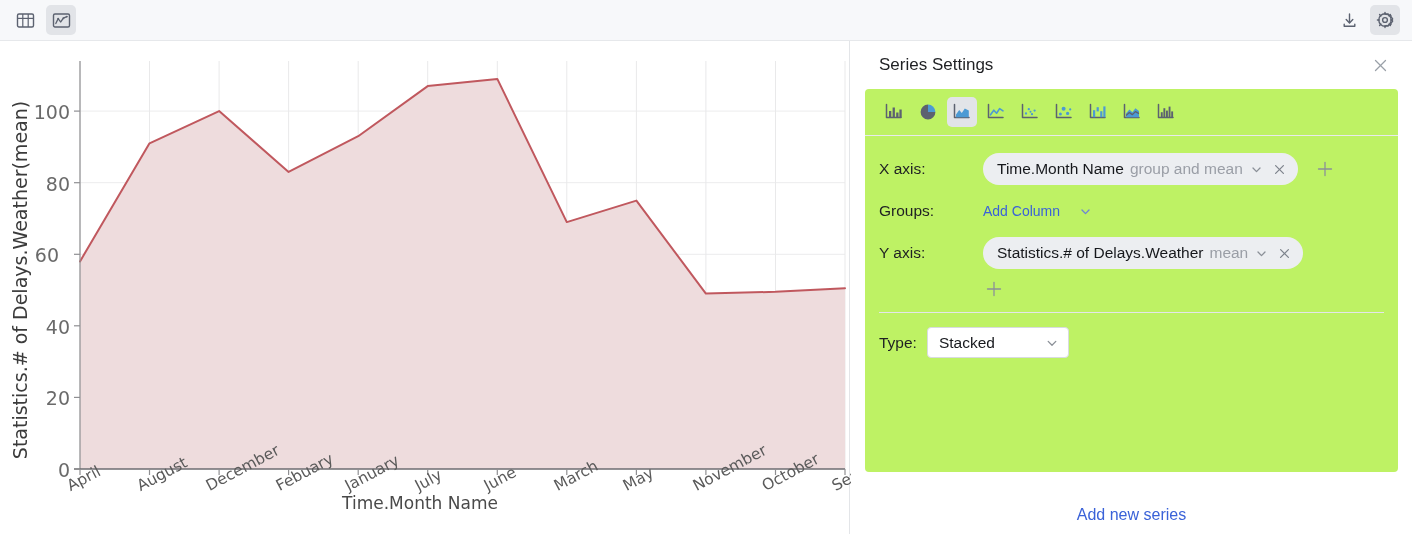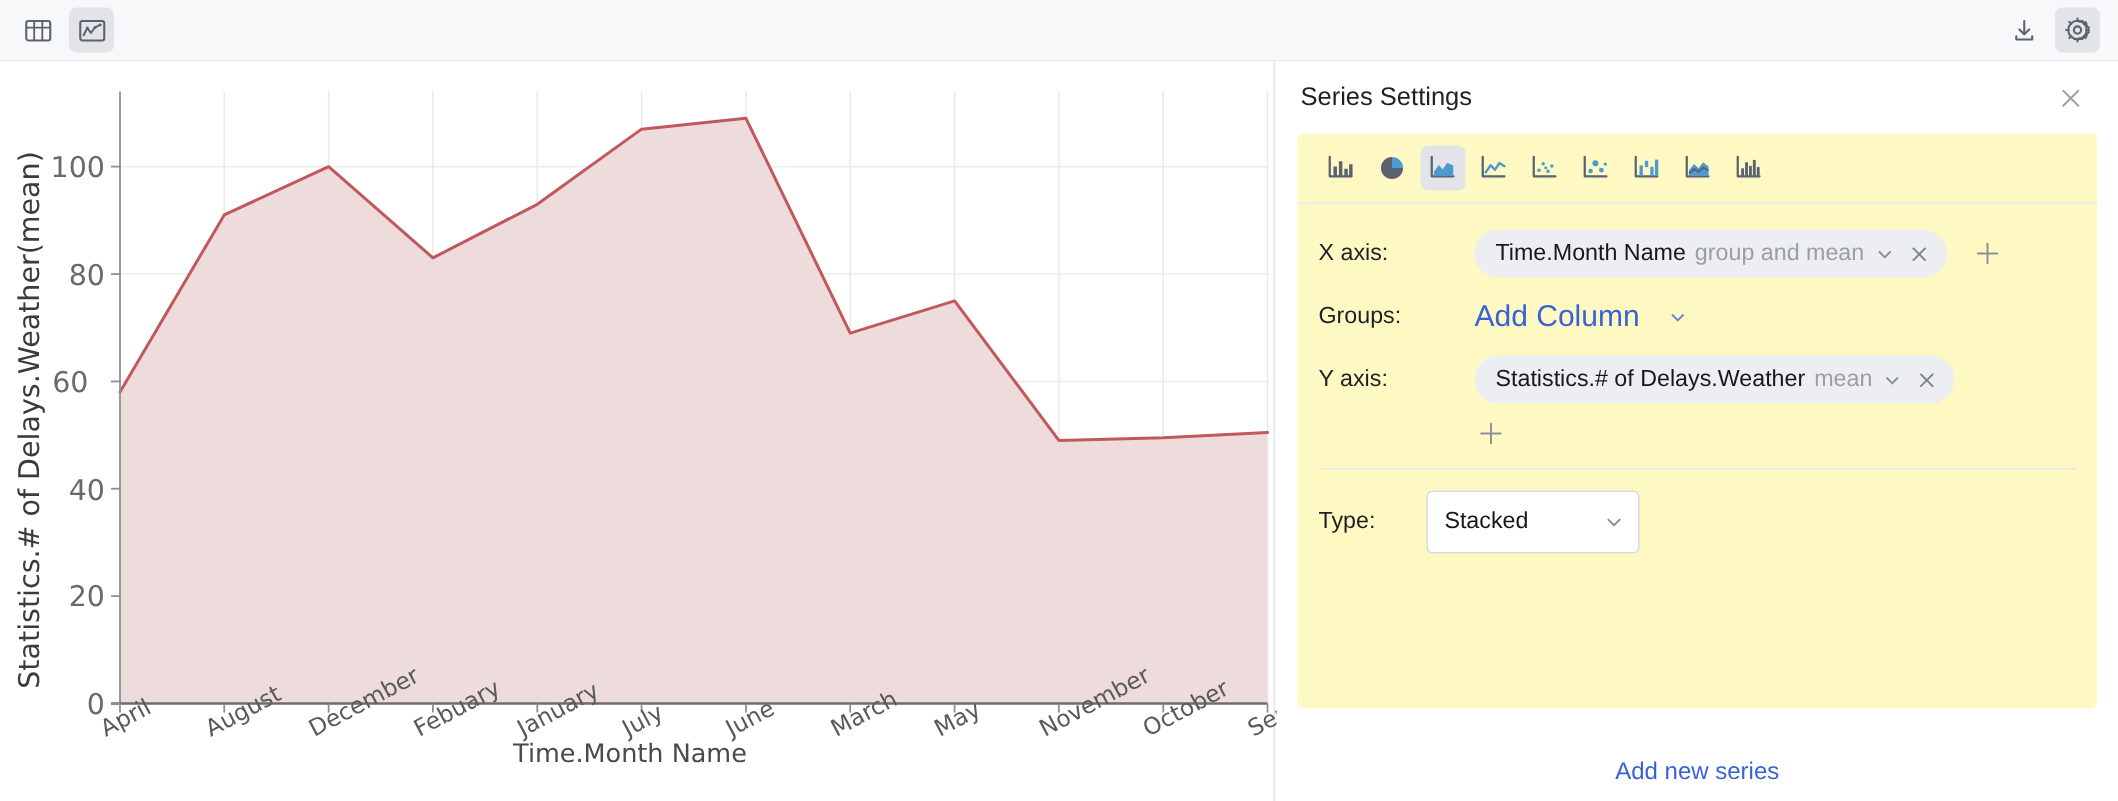--- a/index.html
+++ b/index.html
@@ -71,32 +71,32 @@
   }
 
   
   .panel {
     position: absolute; left: 851px; top: 41px;
     width: 561px; height: 493px;
     background: #ffffff;
   }
   .panel-header {
     display: flex; align-items: flex-end;
-    padding: 14px 22px 10px 16px;
+    padding: 14px 22px 10px 28px;
   }
   .panel-title { font-size: 17px; color: #1f2023; font-weight: 400; }
   .panel-close {
     margin-left: auto; cursor: pointer;
     width: 20px; height: 20px;
     display: flex; align-items: center; justify-content: center;
   }
 
   .card {
     margin: 4px 14px 0 14px;
-    background: #fef9c3;
+    background: #bef264;
     border-radius: 4px;
     height: 383px;
     position: relative;
   }
   .type-icons {
     display: flex; align-items: center; gap: 4px;
     padding: 8px 0 8px 14px;
     border-bottom: 1px solid #e8eaed;
   }
   .ticon {
@@ -120,31 +120,31 @@
   }
   .pill-main { font-size: 15.5px; color: #16181c; white-space: nowrap; }
   .pill-sub { font-size: 15.5px; color: #9a9ea6; margin-left: 6px; white-space: nowrap; }
   .pill-chev { margin-left: 7px; display: flex; align-items: center; }
   .pill-x { margin-left: 10px; margin-right: 2px; display: flex; align-items: center; cursor: pointer; }
   .plus-btn {
     margin-left: 16px; cursor: pointer;
     display: flex; align-items: center; justify-content: center;
     width: 22px; height: 22px;
   }
-  .link-blue { font-size: 20px; color: #3a62d8; cursor: pointer; display: inline-flex; align-items: center; gap: 19px; }
+  .link-blue { font-size: 14px; color: #3a62d8; cursor: pointer; display: inline-flex; align-items: center; gap: 19px; }
   .sub-add { padding: 4px 14px 0 118px; }
 
   .divider { height: 1px; background: #e4e6ea; margin: 12px 14px 0 14px; }
 
-  .type-row { display: flex; align-items: center; padding: 14px 14px 0 14px; gap: 24px; }
+  .type-row { display: flex; align-items: center; padding: 14px 14px 0 14px; }
   .type-label { font-size: 15.5px; color: #1f2023; margin-right: 10px; }
   .select {
     display: inline-flex; align-items: center;
     background: #ffffff; border: 1px solid #d8dbe0; border-radius: 4px;
-    height: 42px; min-width: 142px; padding: 0 9px 0 11px;
+    height: 31px; min-width: 142px; padding: 0 9px 0 11px;
     cursor: pointer;
   }
   .select-val { font-size: 15.5px; color: #16181c; }
   .select-chev { margin-left: auto; display: flex; align-items: center; }
 
   .add-series {
     position: absolute; left: 0; bottom: 10px;
     width: 561px; text-align: center;
     font-size: 16px; color: #3a62d8; cursor: pointer; margin-top: 20px;
   }

